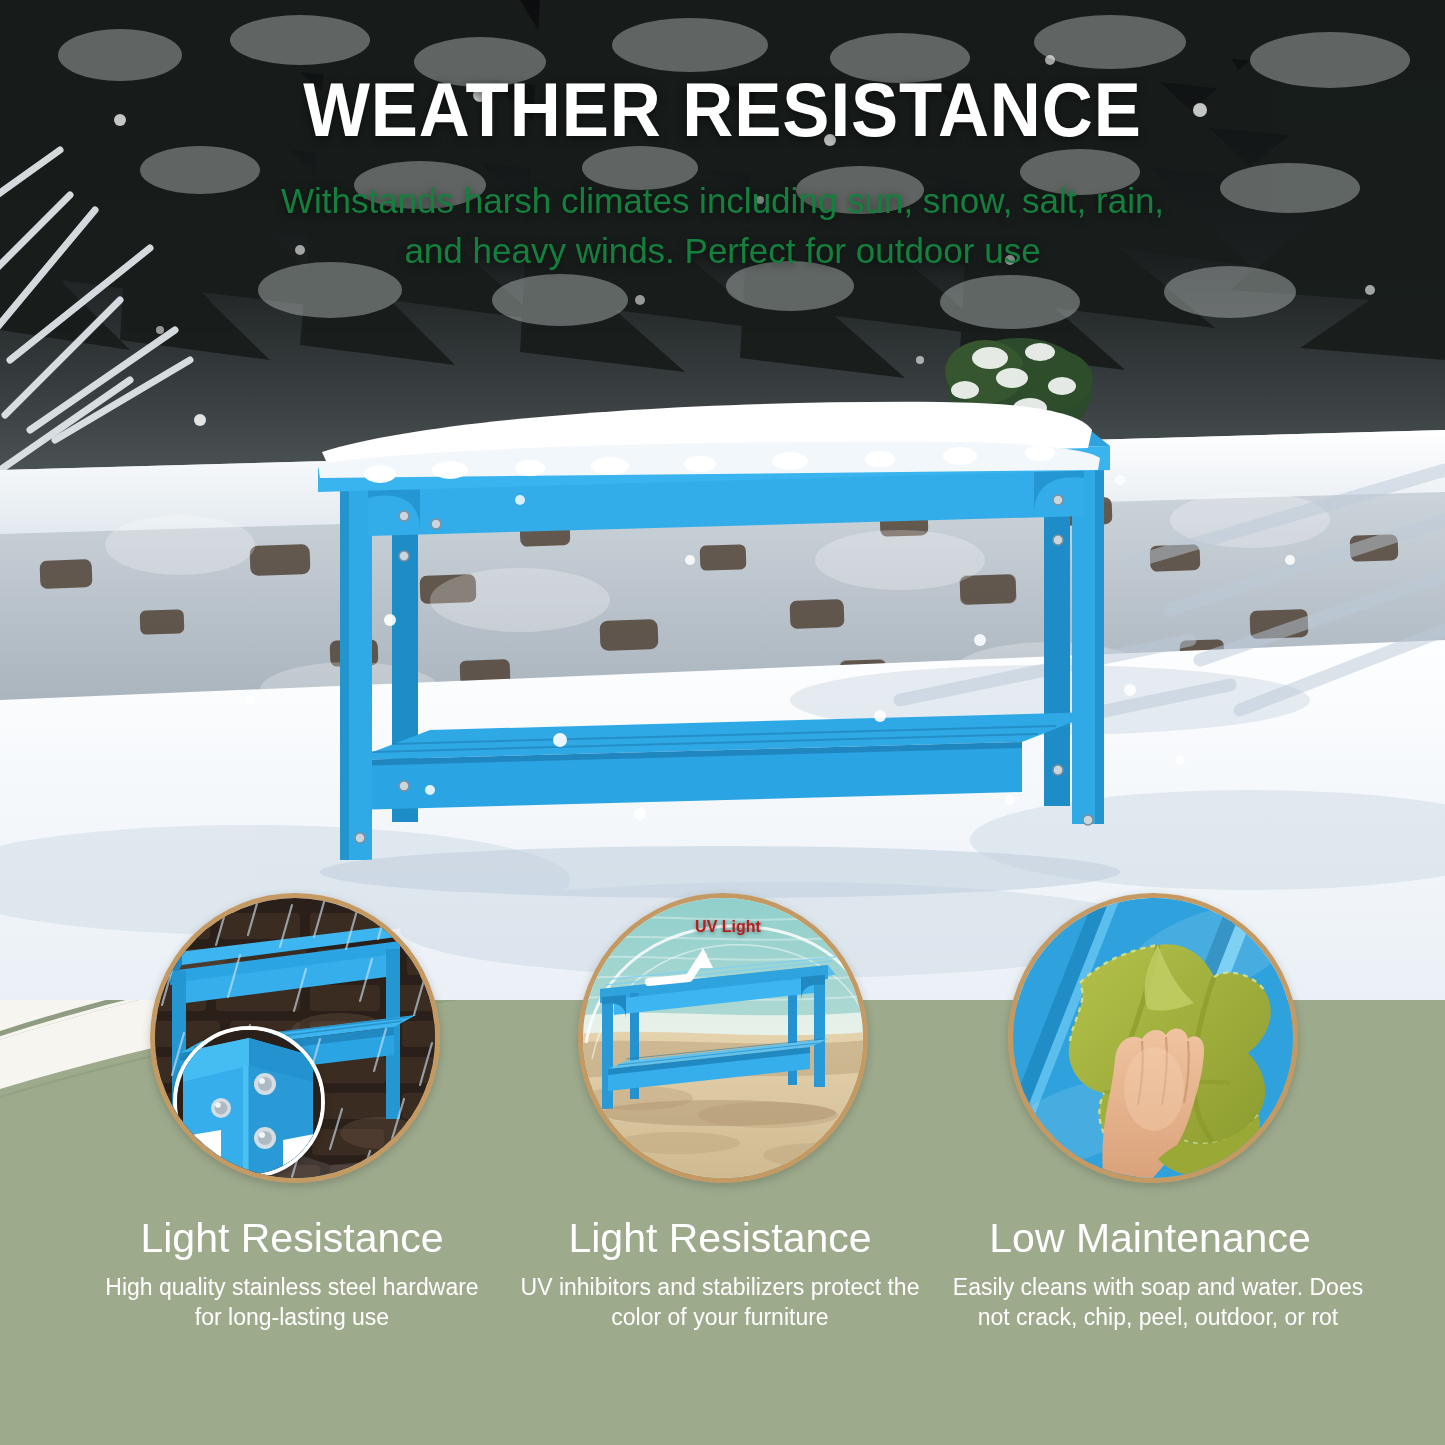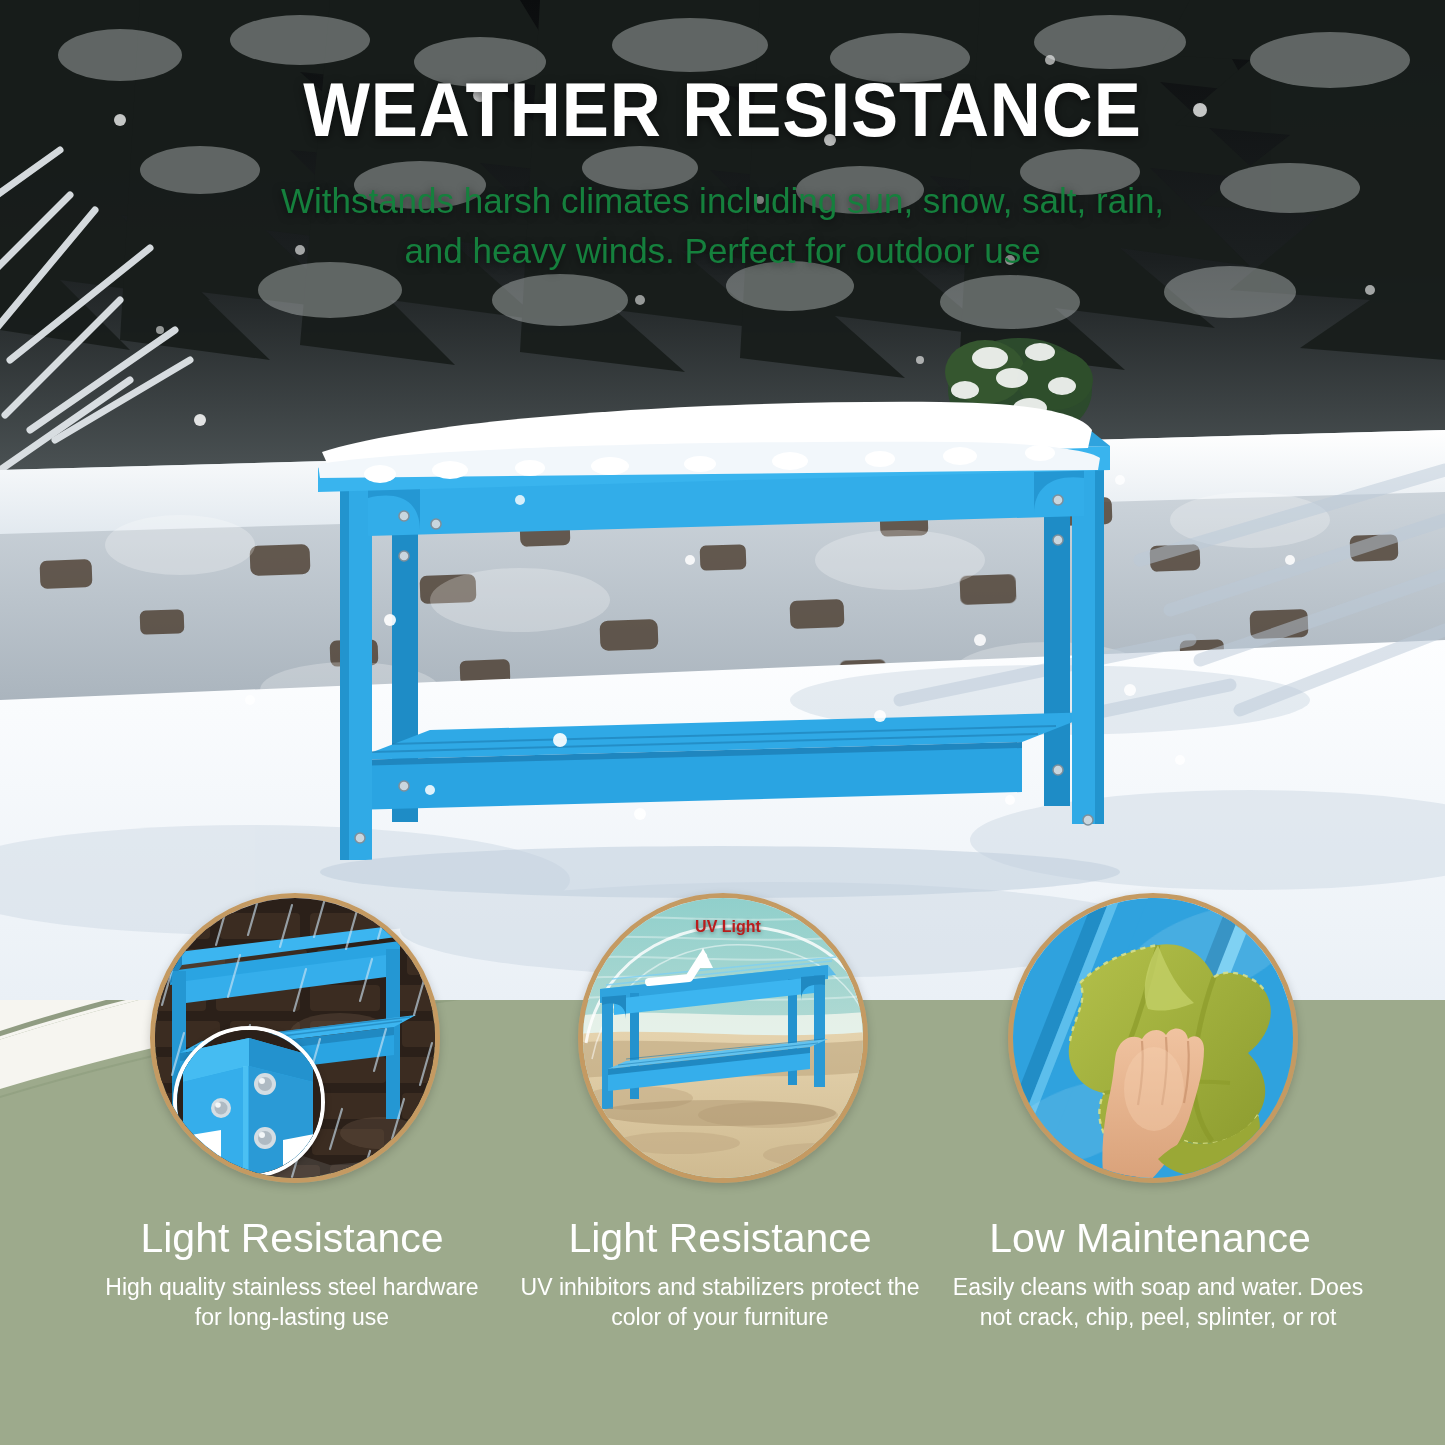--- a/index.html
+++ b/index.html
@@ -663,16 +663,16 @@
 
             <ellipse cx="146" cy="196" rx="30" ry="42" fill="#F6D2B4" opacity="0.38"></ellipse>
           </g>
 
           <path d="M176,248 C196,256 230,248 250,222 C258,244 240,272 212,280
                    C188,288 162,280 150,266 C158,258 168,252 176,248 Z" fill="#9AA836"></path>
         </g>
       </svg>
     </div>
     <div class="cap-title" style="left:-78px; top:322px;text-align:center;">Low Maintenance</div>
-    <div class="cap-body" style="left:-60px; top:380px; width:420px;">Easily cleans with soap and water. Does not crack, chip, peel, splinter, or rot</div>
+    <div class="cap-body" style="left:-60px; top:380px; width:420px;">Easily cleans with soap and water. Does not crack, chip, peel, outdoor, or rot</div>
   </div>
 
 </div>
 
 </body></html>

